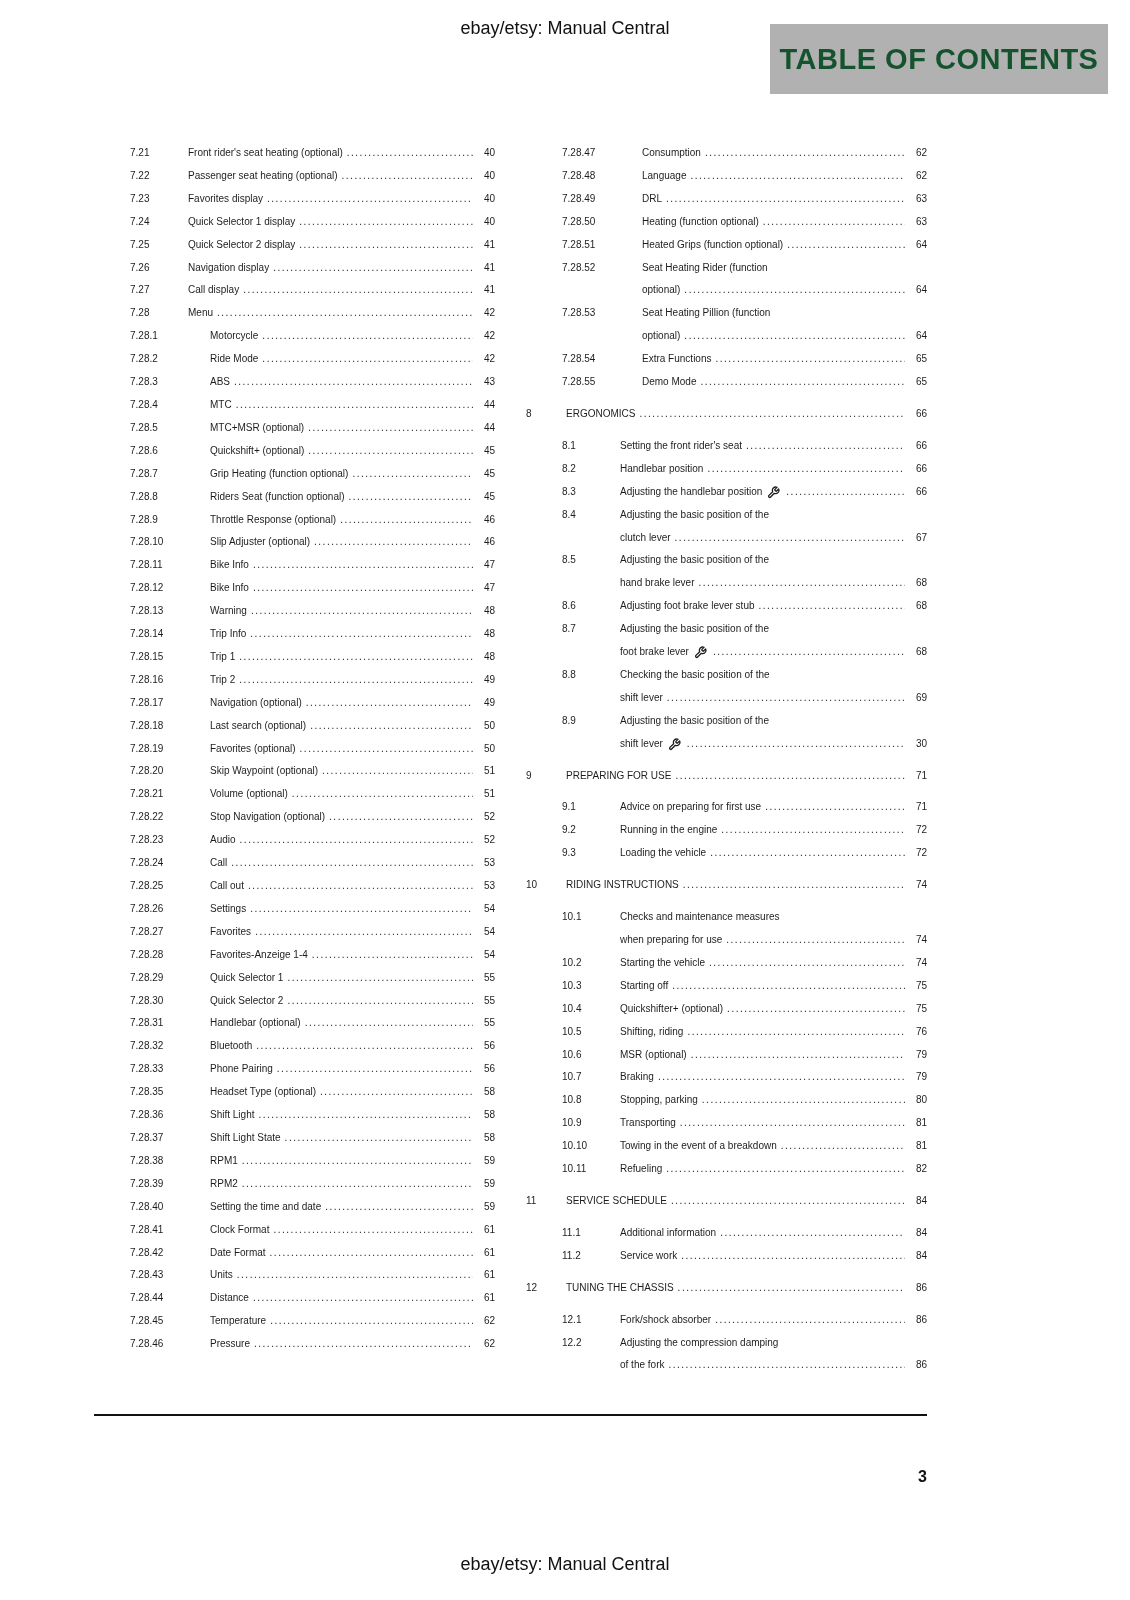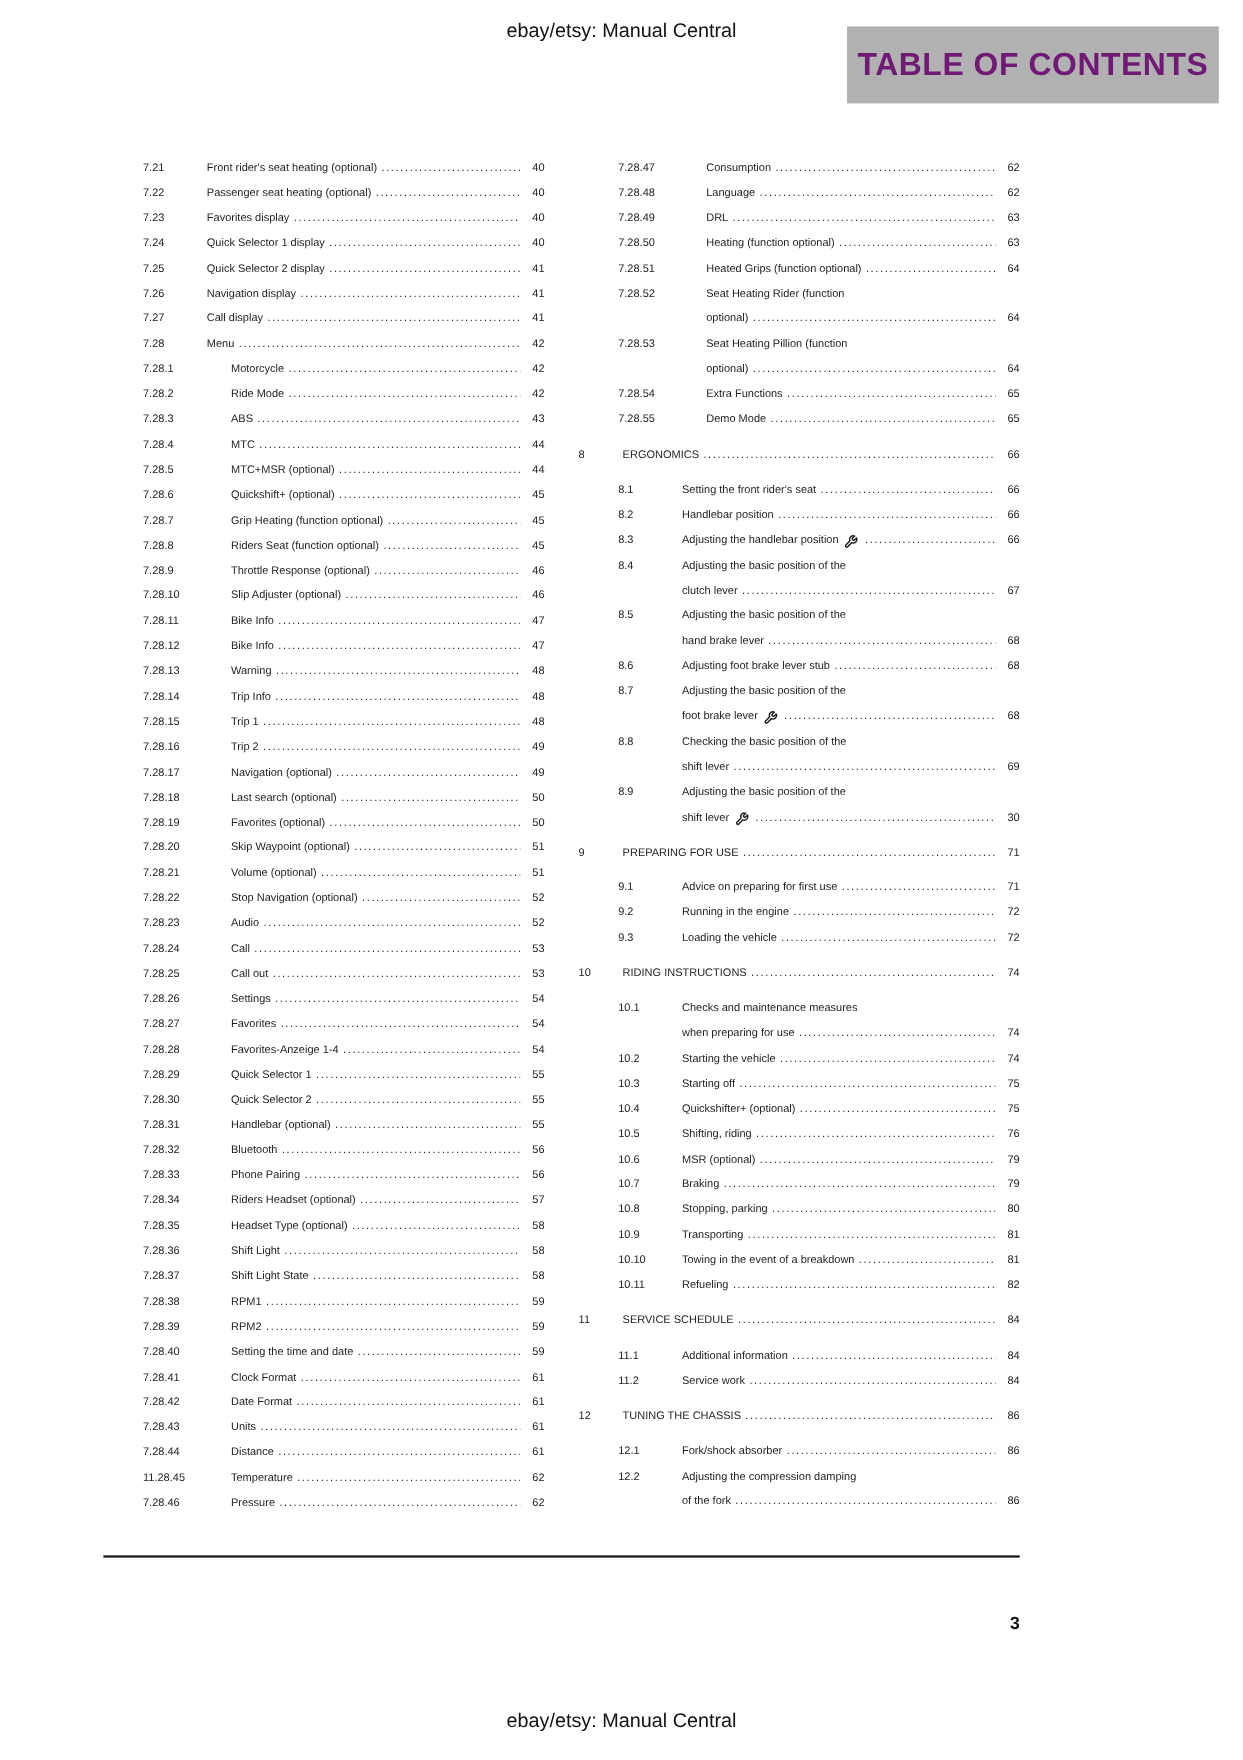--- a/index.html
+++ b/index.html
@@ -30,21 +30,21 @@
     width: 338px;
     height: 70px;
     background: #b1b1b1;
     display: flex;
     align-items: center;
     justify-content: center;
   }
   .banner .banner-text {
     font-weight: bold;
     font-size: 29px;
-    color: #701a75;
+    color: #14532d;
     letter-spacing: 0.5px;
   }
   .toc {
     position: absolute;
     top: 126px;
     left: 94px;
     width: 833px;
     display: flex;
     gap: 31px;
     font-size: 10px;
@@ -522,30 +522,20 @@
           <span class="num">7.28.33</span>
           <div class="body">
             <div class="line last">
               <span class="t">Phone Pairing</span>
               <span class="dots"></span>
               <span class="pg">56</span>
             </div>
           </div>
         </div>
         <div class="toc-row lvl3">
-          <span class="num">7.28.34</span>
-          <div class="body">
-            <div class="line last">
-              <span class="t">Riders Headset (optional)</span>
-              <span class="dots"></span>
-              <span class="pg">57</span>
-            </div>
-          </div>
-        </div>
-        <div class="toc-row lvl3">
           <span class="num">7.28.35</span>
           <div class="body">
             <div class="line last">
               <span class="t">Headset Type (optional)</span>
               <span class="dots"></span>
               <span class="pg">58</span>
             </div>
           </div>
         </div>
         <div class="toc-row lvl3">
@@ -632,21 +622,21 @@
           <span class="num">7.28.44</span>
           <div class="body">
             <div class="line last">
               <span class="t">Distance</span>
               <span class="dots"></span>
               <span class="pg">61</span>
             </div>
           </div>
         </div>
         <div class="toc-row lvl3">
-          <span class="num">11.28.45</span>
+          <span class="num">7.28.45</span>
           <div class="body">
             <div class="line last">
               <span class="t">Temperature</span>
               <span class="dots"></span>
               <span class="pg">62</span>
             </div>
           </div>
         </div>
         <div class="toc-row lvl3">
           <span class="num">7.28.46</span>

